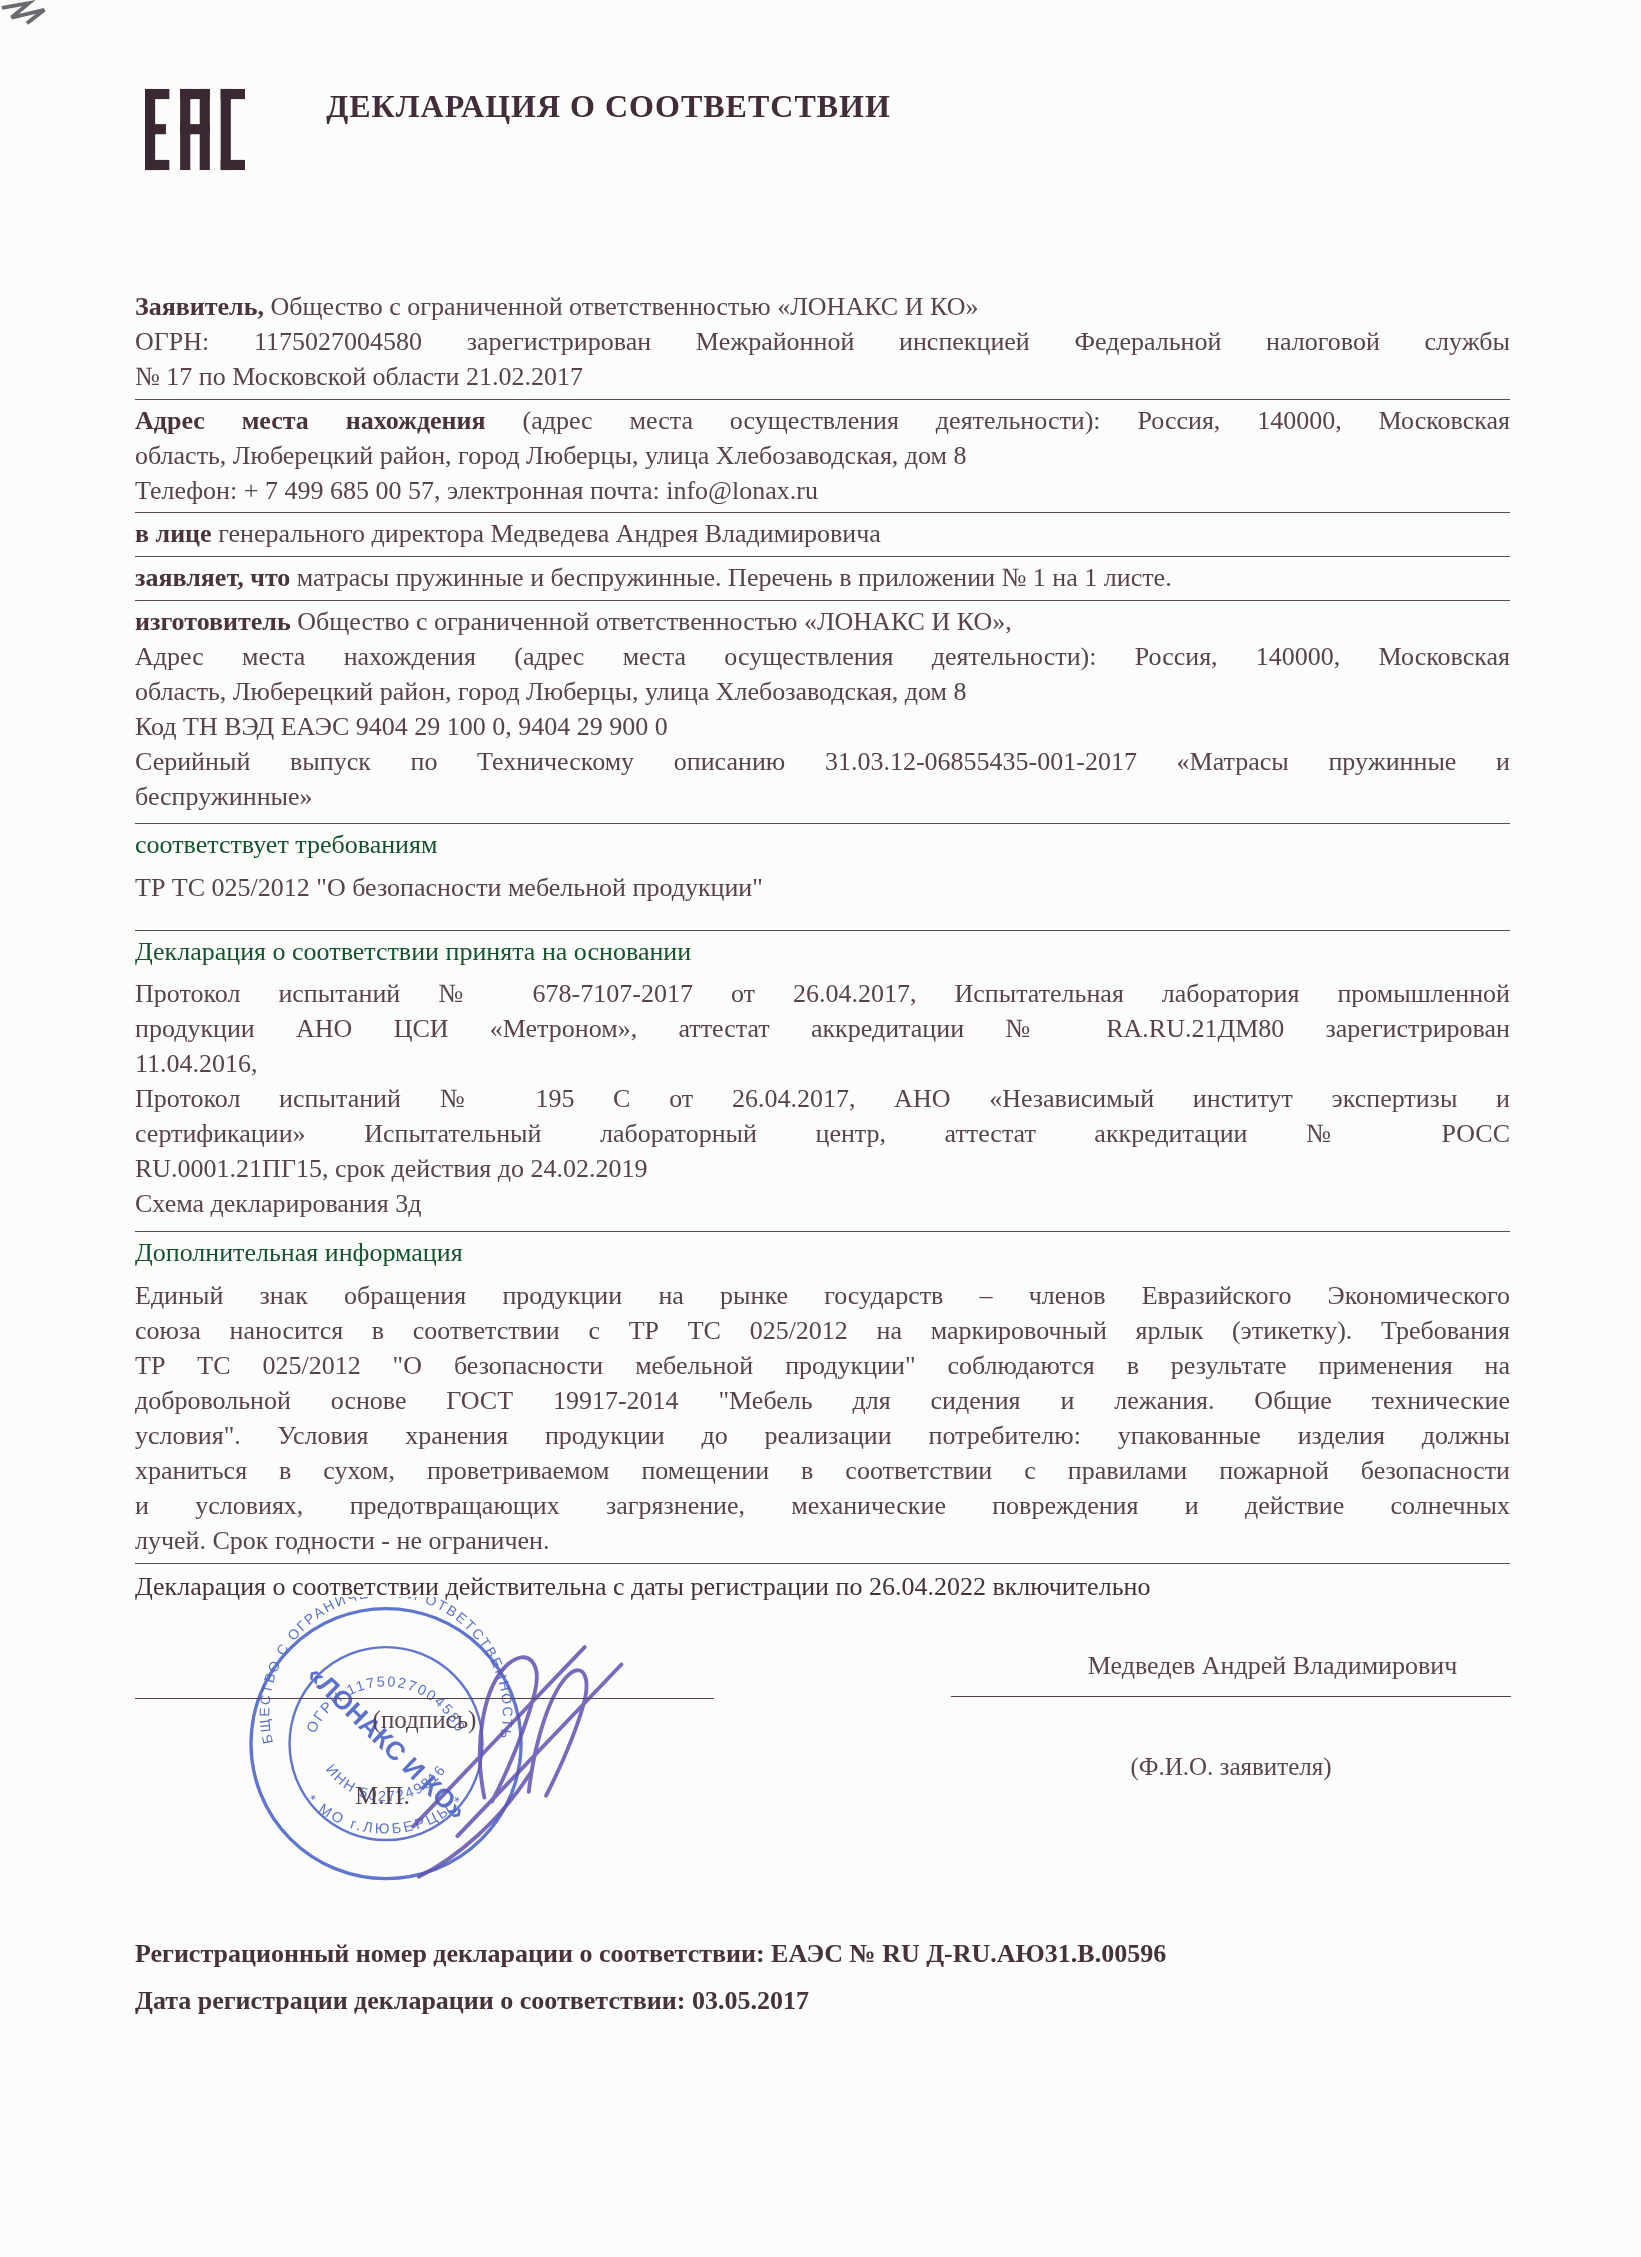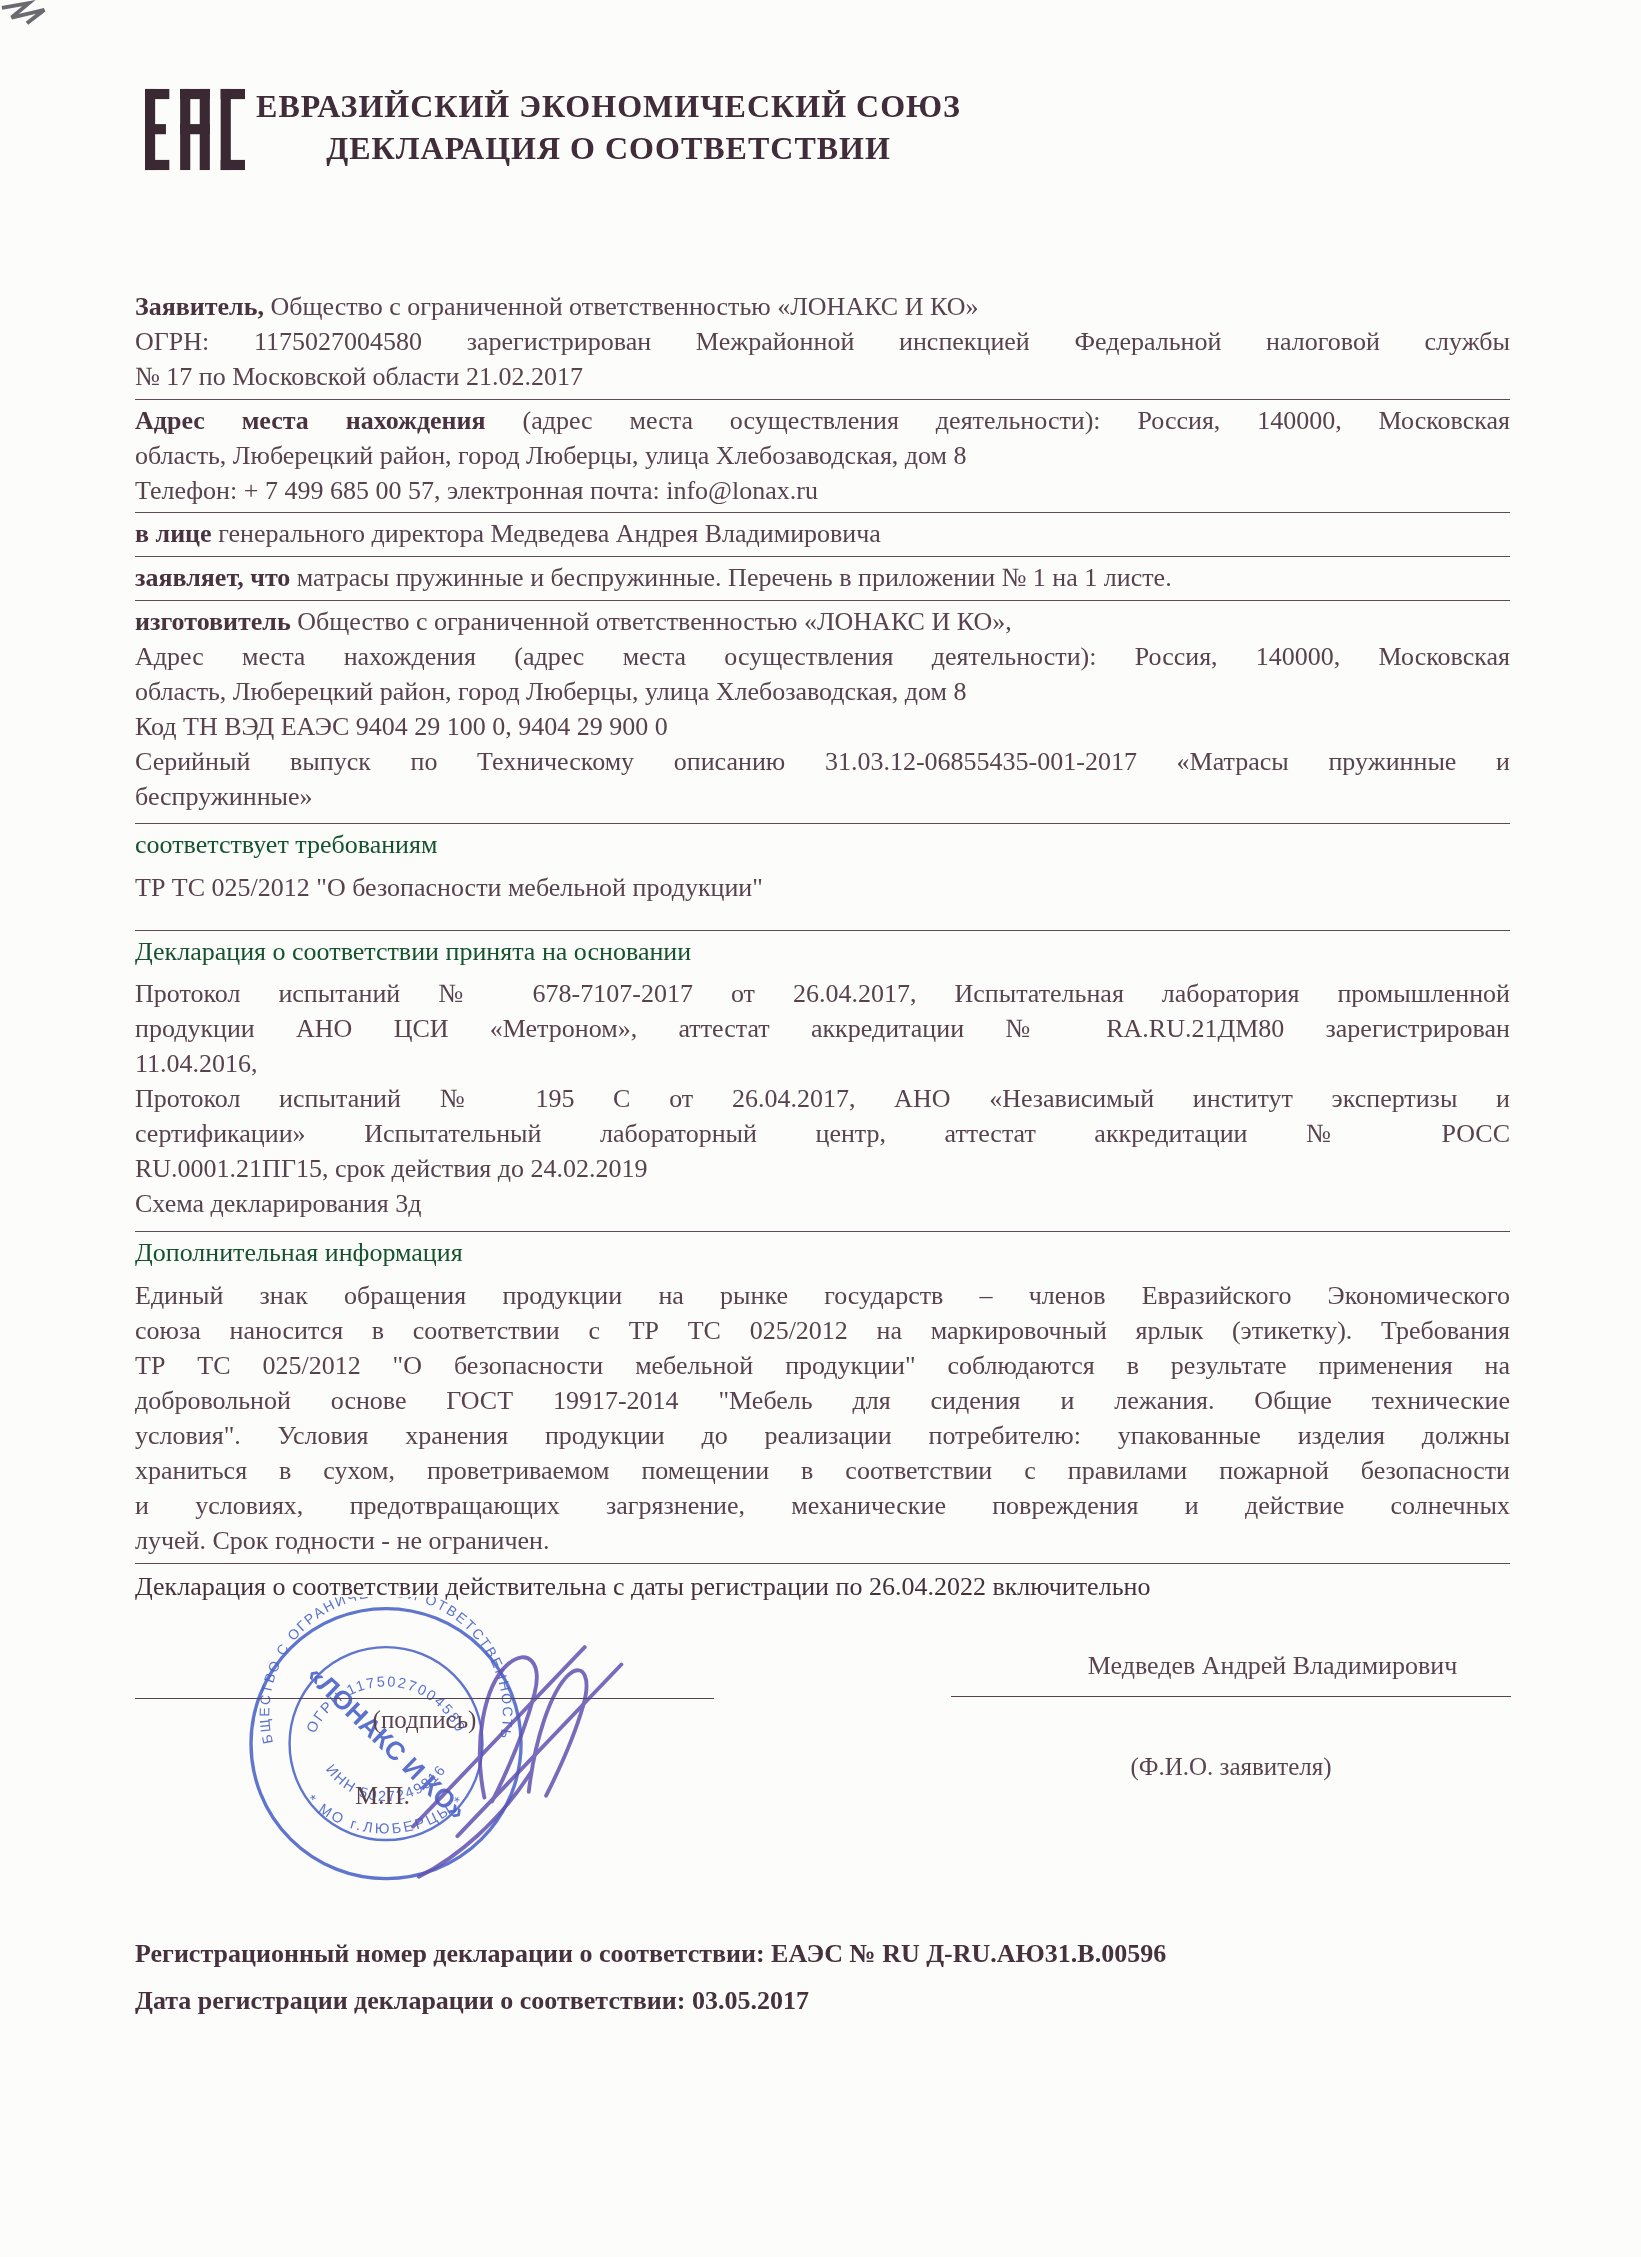--- a/index.html
+++ b/index.html
@@ -67,21 +67,20 @@
       <rect x="52" y="0" width="44" height="15"></rect>
       <rect x="52" y="52" width="44" height="15"></rect>
 
       <rect x="112" y="0" width="15" height="120"></rect>
       <rect x="112" y="0" width="36" height="15"></rect>
       <rect x="112" y="105" width="36" height="15"></rect>
     </g>
   </svg>
 
   <div id="doc-title">
-    <div>ЕВРАЗИЙСКИЙ ЭКОНОМИЧЕСКИЙ СОЮЗ</div>
     <div>ДЕКЛАРАЦИЯ О СООТВЕТСТВИИ</div>
   </div>
 
   <div id="content">
 
     <div class="sec">
       <div class="ln">
         <span class="b">Заявитель,</span><span> Общество с ограниченной ответственностью «ЛОНАКС И КО»</span>
       </div>
       <div class="ln j">ОГРН: 1175027004580 зарегистрирован Межрайонной инспекцией Федеральной налоговой службы</div>

